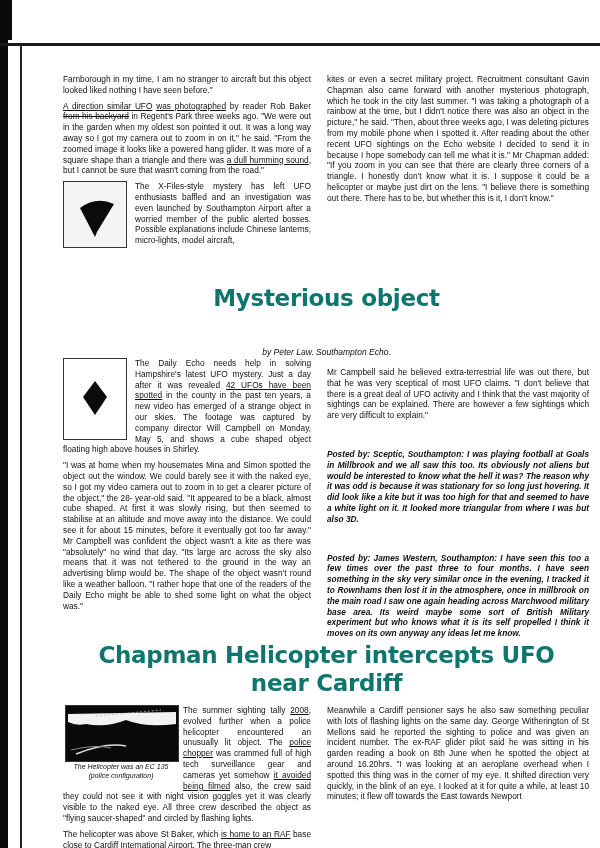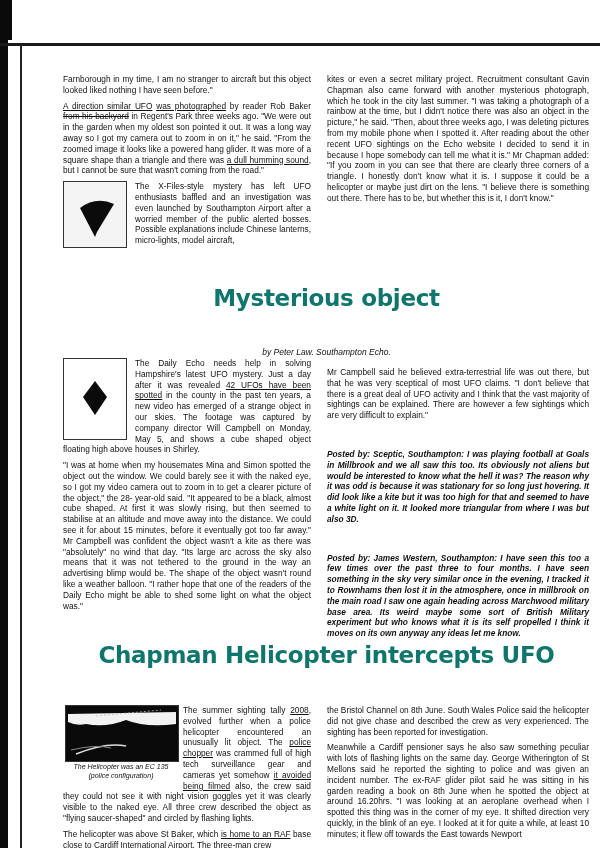--- a/index.html
+++ b/index.html
@@ -75,20 +75,21 @@
 </div>
 
 <div class="col col-r" style="top:367px;">
   <p class="p">Mr Campbell said he believed extra-terrestrial life was out there, but that he was very sceptical of most UFO claims. "I don't believe that there is a great deal of UFO activity and I think that the vast majority of sightings can be explained. There are however a few sightings which are very difficult to explain."</p>
   <p class="p post">Posted by: Sceptic, Southampton: I was playing football at Goals in Millbrook and we all saw this too. Its obviously not aliens but would be interested to know what the hell it was? The reason why it was odd is because it was stationary for so long just hovering. It did look like a kite but it was too high for that and seemed to have a white light on it. It looked more triangular from where I was but also 3D.</p>
   <p class="p post">Posted by: James Western, Southampton: I have seen this too a few times over the past three to four months. I have seen something in the sky very similar once in the evening, I tracked it to Rownhams then lost it in the atmosphere, once in millbrook on the main road I saw one again heading across Marchwood military base area. Its weird maybe some sort of British Military experiment but who knows what it is its self propelled I think it moves on its own anyway any ideas let me know.</p>
 </div>
 
 <h1 class="headline" style="top:641px;">
   <span>Chapman Helicopter intercepts UFO</span><br>
+  <span>near Cardiff</span>
 </h1>
 
 <div class="col col-l" style="top:705px;">
   <div style="float:left; width:112px; margin:0 6px 2px 2px;">
     <svg width="112" height="55" viewBox="0 0 112 55" style="display:block;border:1px solid #333;">
       <rect width="112" height="55" fill="#0a0a0a"></rect>
       <path d="M2 8 L110 6 L110 18 Q80 22 60 14 Q40 22 20 18 Q10 20 2 16 Z" fill="#f2f2f2"></path>
       <path d="M30 10 L95 4" stroke="#bbb" stroke-width="0.8" stroke-dasharray="2 2"></path>
       <path d="M10 48 Q40 36 60 40" stroke="#ddd" stroke-width="1.5" fill="none"></path>
       <path d="M5 44 Q30 38 45 42" stroke="#888" stroke-width="1" fill="none"></path>
@@ -96,15 +97,14 @@
     <div class="caption">
       <span>The Helicopter was an EC 135</span><br>
       <span>(police configuration)</span>
     </div>
   </div>
   <p class="p"><span>The summer sighting tally </span><span class="u">2008</span><span>, evolved further when a police helicopter encountered an unusually lit object. The </span><span class="u">police chopper</span><span> was crammed full of high tech surveillance gear and cameras yet somehow </span><span class="u">it avoided being filmed</span><span> also, the crew said they could not see it with night vision goggles yet it was clearly visible to the naked eye. All three crew described the object as "flying saucer-shaped" and circled by flashing lights.</span></p>
   <p class="p"><span>The helicopter was above St Baker, which </span><span class="u">is home to an RAF</span><span> base close to Cardiff International Airport. The three-man crew</span></p>
 </div>
 
 <div class="col col-r" style="top:705px;">
-  <p class="p">the Bristol Channel on 8th June. South Wales Police said the helicopter did not give chase and described the crew as very experienced. The sighting has been reported for investigation.</p>
   <p class="p">Meanwhile a Cardiff pensioner says he also saw something peculiar with lots of flashing lights on the same day. George Witherington of St Mellons said he reported the sighting to police and was given an incident number. The ex-RAF glider pilot said he was sitting in his garden reading a book on 8th June when he spotted the object at around 16.20hrs. "I was looking at an aeroplane overhead when I spotted this thing was in the corner of my eye. It shifted direction very quickly, in the blink of an eye. I looked at it for quite a while, at least 10 minutes; it flew off towards the East towards Newport</p>
 </div>
 
 </body></html>

